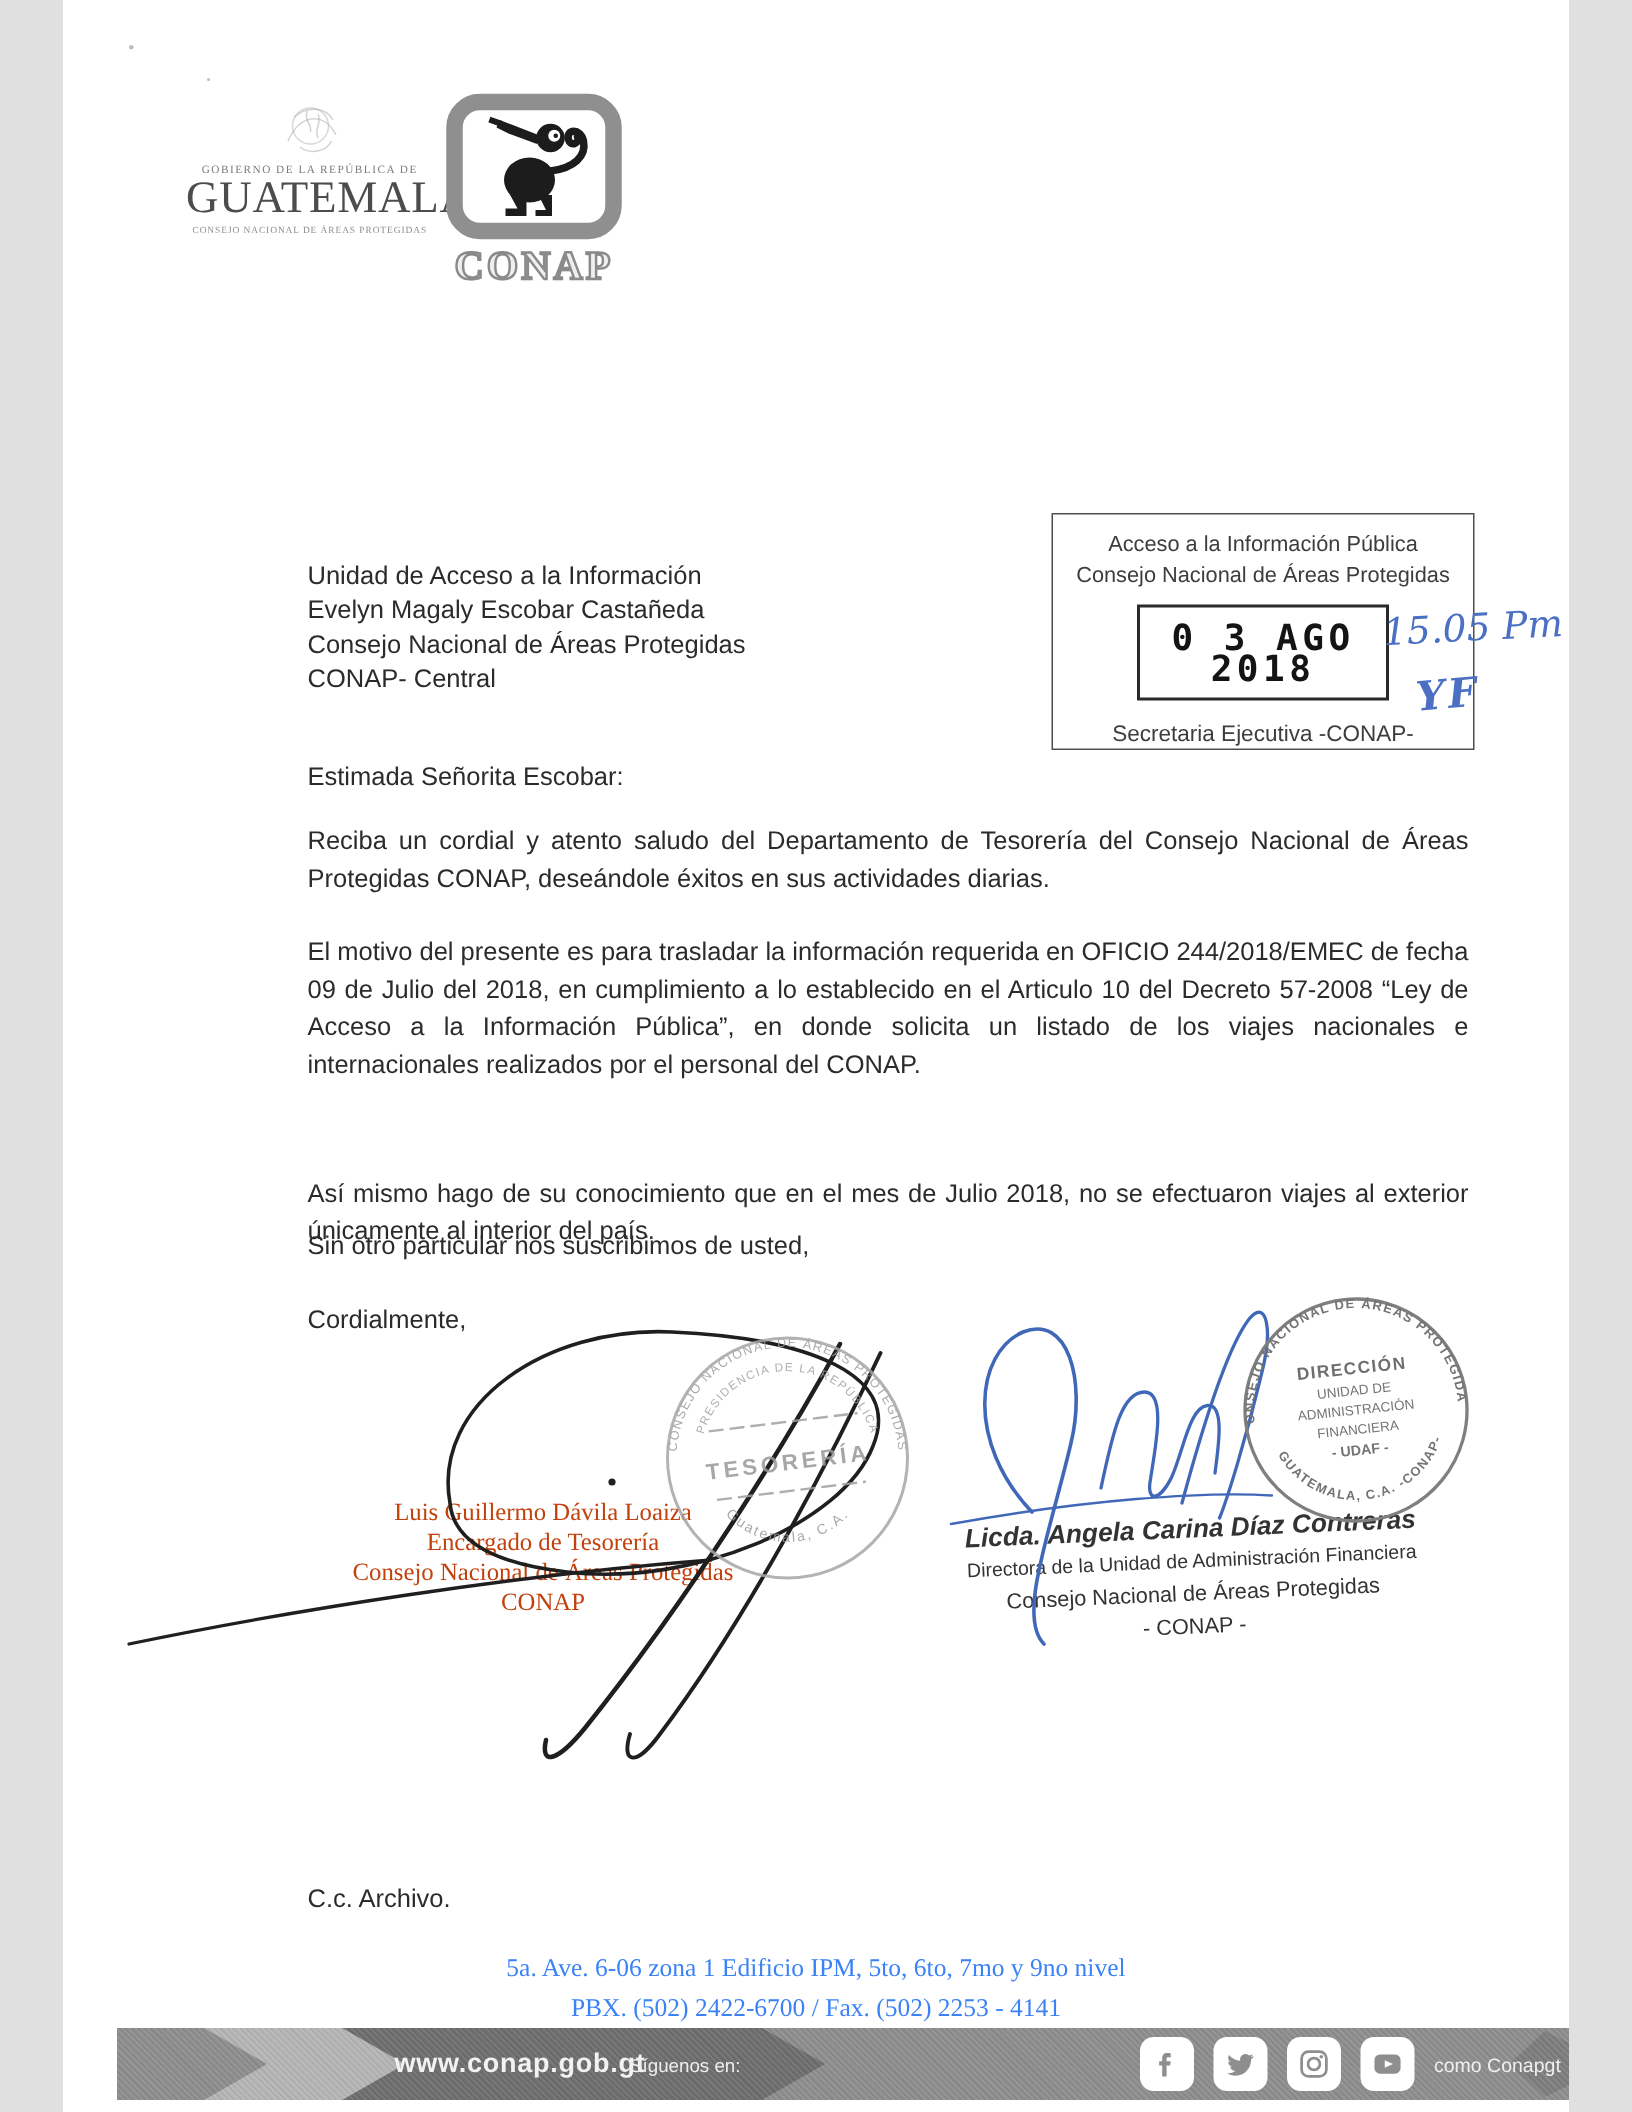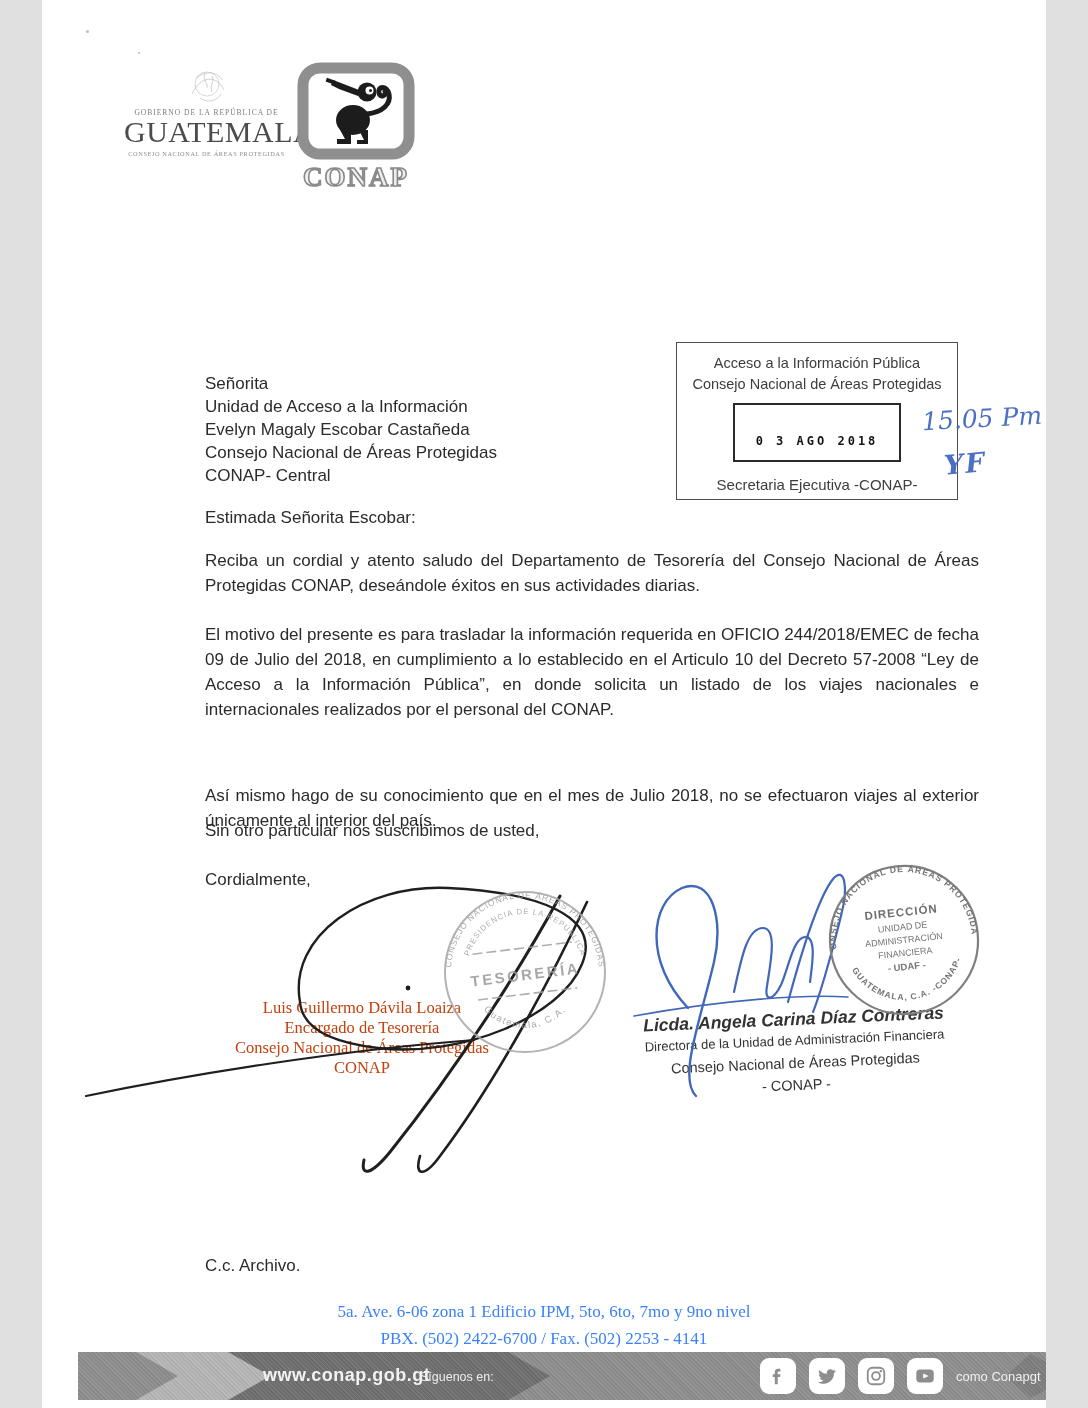--- a/index.html
+++ b/index.html
@@ -18,24 +18,24 @@
   .gov-tagline { font-size:6.3px; letter-spacing:.6px; color:#8d8d8d; margin-top:3px; font-family:"Liberation Serif", serif; }
   .conap-logo { left:253px; top:62px; width:122px; text-align:center; }
   .conap-word { font-family:"Liberation Serif", serif; font-weight:bold; font-size:27px; letter-spacing:2px;
     color:#efefef; -webkit-text-stroke:1.6px #8a8a8a; text-shadow:0 0 1px #9a9a9a; }
 
   
   .date-block { right:150px; top:250px; text-align:right; font-size:17.5px; line-height:28px; color:#2f2f2f; }
   .date-ref { font-weight:bold; letter-spacing:.3px; }
 
   
-  .stampbox { left:634px; top:342px; width:282px; height:158px; border:1.6px solid #4e4e4e;
+  .stampbox { left:659px; top:342px; width:282px; height:158px; border:1.6px solid #4e4e4e;
     text-align:center; color:#3d3d3d; font-size:14.5px; line-height:21px; padding-top:10px; }
-  .stampbox .inner-date { margin:8px auto 0; width:168px; border:2.4px solid #2a2a2a; padding:26px 0 8px;
-    font-family:"DejaVu Sans Mono", monospace; font-weight:bold; font-size:12px; letter-spacing:3px; color:#141414; }
+  .stampbox .inner-date { margin:8px auto 0; width:168px; border:2.4px solid #2a2a2a; padding:10px 0 8px;
+    font-family:"DejaVu Sans Mono", monospace; font-weight:bold; font-size:24px; letter-spacing:3px; color:#141414; }
   .stampbox .office { margin-top:12px; font-size:15px; }
   .hand { color:#4b6fc3; font-family:"DejaVu Serif", serif; font-style:italic; }
   .hand-time { left:880px; top:404px; font-size:25px; transform:rotate(-3deg); white-space:nowrap; }
   .hand-initials { left:902px; top:448px; font-size:27px; font-weight:bold; transform:rotate(-5deg); letter-spacing:2px; }
 
   
   .recipient { left:163px; top:372px; font-size:17px; line-height:23px; }
   .greeting { left:163px; top:508px; font-size:17px; }
   .para { left:163px; width:774px; font-size:17px; line-height:25px; text-align:justify; }
   .p1 { top:548px; } .p2 { top:622px; } .p3 { top:783px; }
@@ -113,21 +113,20 @@
   <div class="abs stampbox">
     <div>Acceso a la Información Pública</div>
     <div>Consejo Nacional de Áreas Protegidas</div>
     <div class="inner-date">0 3 AGO 2018</div>
     <div class="office">Secretaria Ejecutiva -CONAP-</div>
   </div>
   <div class="abs hand hand-time">15.05 Pm</div>
   <div class="abs hand hand-initials">YF</div>
 
   <div class="abs recipient">
-    <div>Señorita</div>
     <div>Unidad de Acceso a la Información</div>
     <div>Evelyn Magaly Escobar Castañeda</div>
     <div>Consejo Nacional de Áreas Protegidas</div>
     <div>CONAP- Central</div>
   </div>
 
   <div class="abs greeting">Estimada Señorita Escobar:</div>
 
   <div class="abs para p1">Reciba un cordial y atento saludo del Departamento de Tesorería del Consejo Nacional de Áreas Protegidas CONAP, deseándole éxitos en sus actividades diarias.</div>
   <div class="abs para p2">El motivo del presente es para trasladar la información requerida en OFICIO 244/2018/EMEC de fecha 09 de Julio del 2018, en cumplimiento a lo establecido en el Articulo 10 del Decreto 57-2008 “Ley de Acceso a la Información Pública”, en donde solicita un listado de los viajes nacionales e internacionales realizados por el personal del CONAP.</div>

